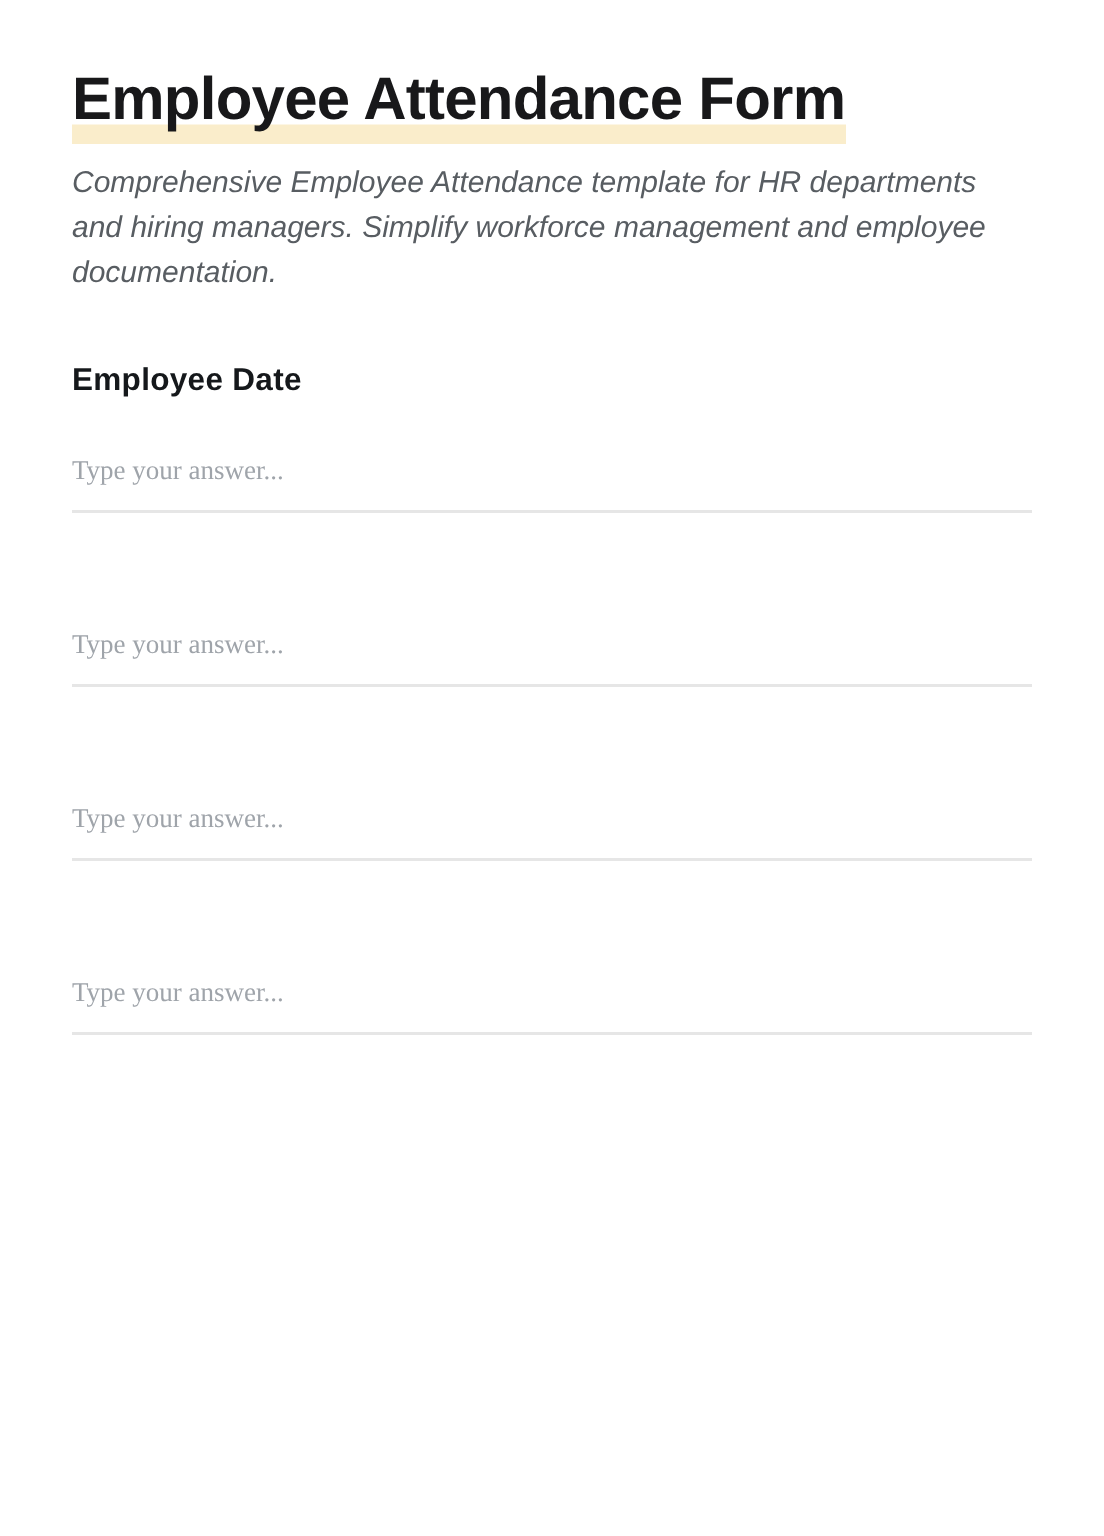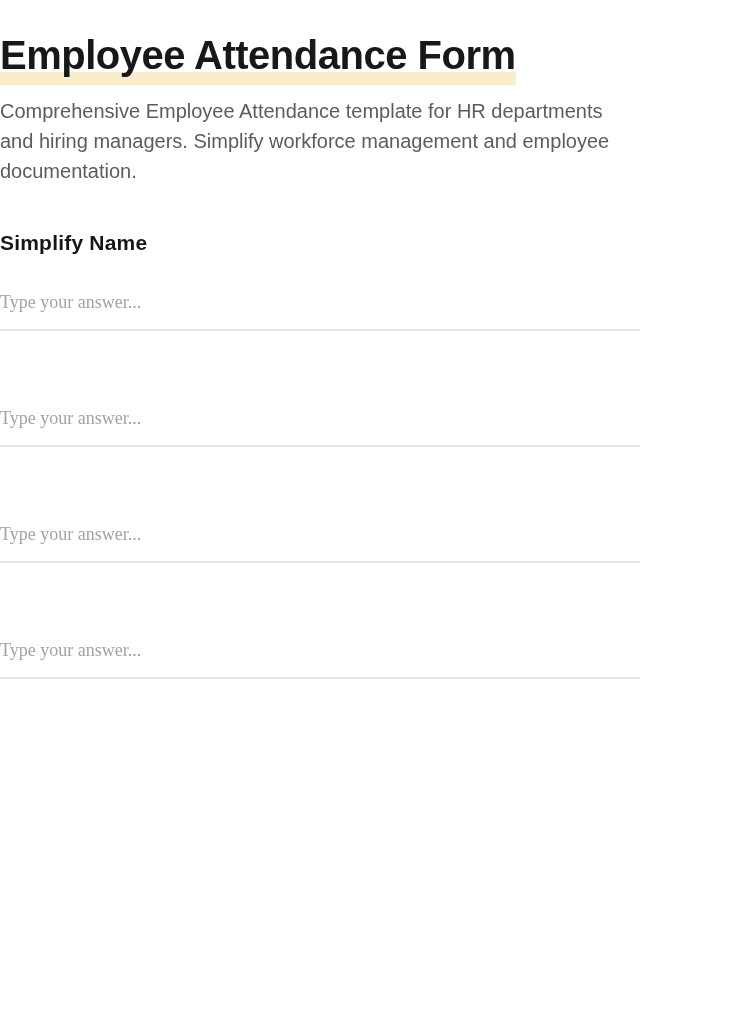--- a/index.html
+++ b/index.html
@@ -16,37 +16,39 @@
     margin: 0;
     padding: 0;
     background: #ffffff;
     width: 736px;
     min-height: 1024px;
     font-family: "Liberation Sans", "DejaVu Sans", sans-serif;
     color: var(--title);
   }
   .page {
     width: 640px;
-    padding-top: 34px;
+    margin-left: 48px;
+    padding-top: 45px;
   }
   h1.form-title {
     margin: 0;
     font-size: 40px;
     font-weight: bold;
     line-height: 1.05;
     letter-spacing: -0.5px;
     color: var(--title);
   }
   h1.form-title .hl {
     background: linear-gradient(var(--hl), var(--hl)) no-repeat left bottom / 100% 13px;
     padding-bottom: 8px;
   }
   .desc {
     margin: 20px 0 0 0;
     max-width: 612px;
+    font-style: italic;
     font-size: 20px;
     line-height: 30px;
     color: var(--desc);
   }
   .fields { margin-top: 44px; }
   .field { margin-bottom: 57px; }
   .field-label {
     font-size: 21px;
     font-weight: bold;
     line-height: 26px;
@@ -86,21 +88,21 @@
 </head>
 <body>
 
 <div class="page">
   <h1 class="form-title"><span class="hl">Employee Attendance Form</span></h1>
 
   <p class="desc">Comprehensive Employee Attendance template for HR departments and hiring managers. Simplify workforce management and employee documentation.</p>
 
   <div class="fields" id="fields">
   <div class="field text">
-    <div class="field-label">Simplify Name</div>
+    <div class="field-label">Employee Date</div>
     <div class="input-row">
       <input class="field-input" type="text" value="" placeholder="Type your answer..." style="">
 
     </div>
   </div>
 
   <div class="field text">
     <div class="input-row">
       <input class="field-input" type="text" value="" placeholder="Type your answer..." style="">
 

